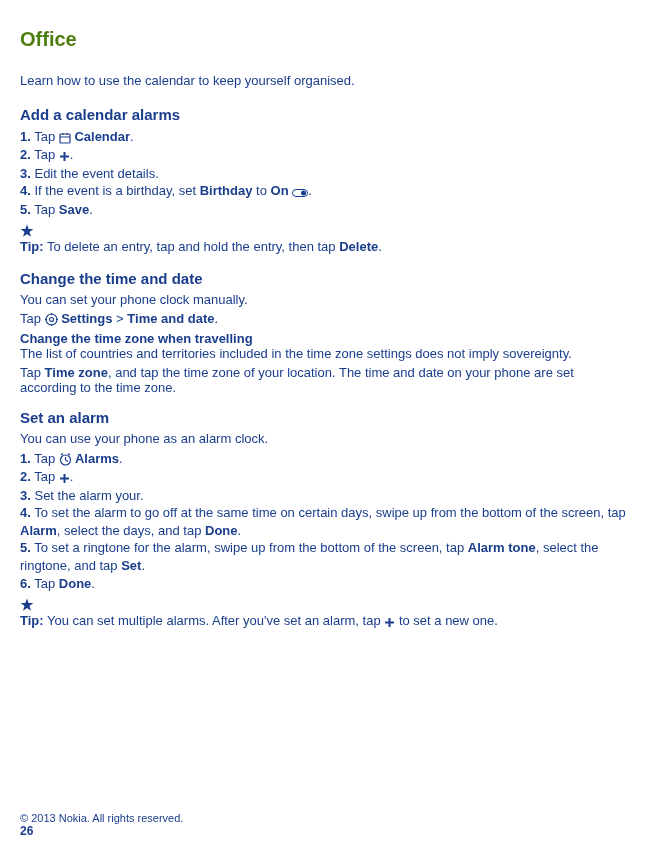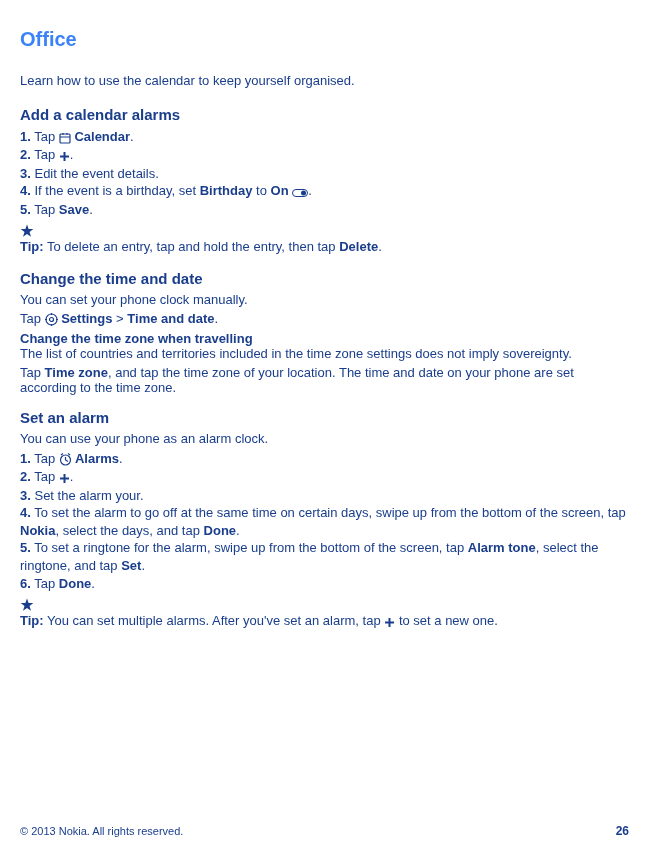--- a/index.html
+++ b/index.html
@@ -6,38 +6,39 @@
   body {
     width: 649px;
     height: 854px;
     background: #fff;
     font-family: Arial, sans-serif;
     font-size: 13px;
     color: #1a3e8c;
     padding: 28px 20px 20px 20px;
     position: relative;
   }
-  .title { font-size: 20px; font-weight: bold; color: #3b82f6; margin-bottom: 22px; }
+  .title { font-size: 20px; font-weight: bold; color: #4d7c0f; margin-bottom: 22px; }
   .intro { margin-bottom: 18px; }
   .section-h { font-size: 15px; font-weight: bold; margin-bottom: 5px; }
   .desc { margin-bottom: 4px; }
   .steps { margin-bottom: 6px; line-height: 1.35; }
   .steps .num { font-weight: bold; }
   .bold { font-weight: bold; }
   .tip-row { display: flex; align-items: flex-start; margin-bottom: 16px; margin-top: 4px; flex-direction: column; }
   .tip-star { width: 22px; flex-shrink: 0; }
   .tip-text { flex: 1; }
   .sub-h { font-weight: bold; margin-top: 4px; }
   .para { margin-bottom: 4px; }
   .block { margin-bottom: 14px; }
   .icon { display: inline-block; vertical-align: middle; }
   .footer {
     position: absolute; bottom: 16px; left: 20px; right: 20px;
-    display: flex; justify-content: space-between; align-items: center;
+    display: flex; justify-content: space-between; align-items: flex-start;
     font-size: 11px;
+    flex-direction: column;
   }
   .page-num { font-size: 12px; font-weight: bold; }
   svg { vertical-align: -2px; }
 </style>
 </head>
 <body>
 
 <div class="title">Office</div>
 <div class="intro">Learn how to use the calendar to keep yourself organised.</div>
 
@@ -119,21 +120,21 @@
     <div>
       <span class="num">2.</span><span> Tap </span><span class="icon"><svg width="11" height="11" viewBox="0 0 11 11">
             <line x1="5.5" y1="1" x2="5.5" y2="10" stroke="#1a3e8c" stroke-width="2"></line>
             <line x1="1" y1="5.5" x2="10" y2="5.5" stroke="#1a3e8c" stroke-width="2"></line>
           </svg></span><span>.</span>
     </div>
     <div>
       <span class="num">3.</span><span> Set the alarm your.</span>
     </div>
     <div>
-      <span class="num">4.</span><span> To set the alarm to go off at the same time on certain days, swipe up from the bottom of the screen, tap </span><span class="bold">Nokia</span><span>, select the days, and tap </span><span class="bold">Done</span><span>.</span>
+      <span class="num">4.</span><span> To set the alarm to go off at the same time on certain days, swipe up from the bottom of the screen, tap </span><span class="bold">Alarm</span><span>, select the days, and tap </span><span class="bold">Done</span><span>.</span>
     </div>
     <div>
       <span class="num">5.</span><span> To set a ringtone for the alarm, swipe up from the bottom of the screen, tap </span><span class="bold">Alarm tone</span><span>, select the ringtone, and tap </span><span class="bold">Set</span><span>.</span>
     </div>
     <div>
       <span class="num">6.</span><span> Tap </span><span class="bold">Done</span><span>.</span>
     </div>
   </div>
   <div class="tip-row">
     <div class="tip-star"><svg width="14" height="14" viewBox="0 0 14 14">

